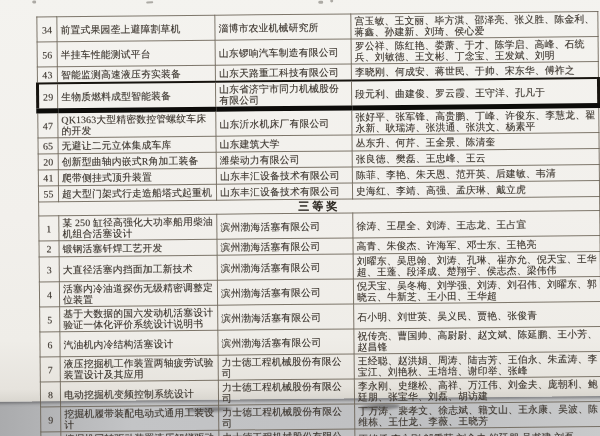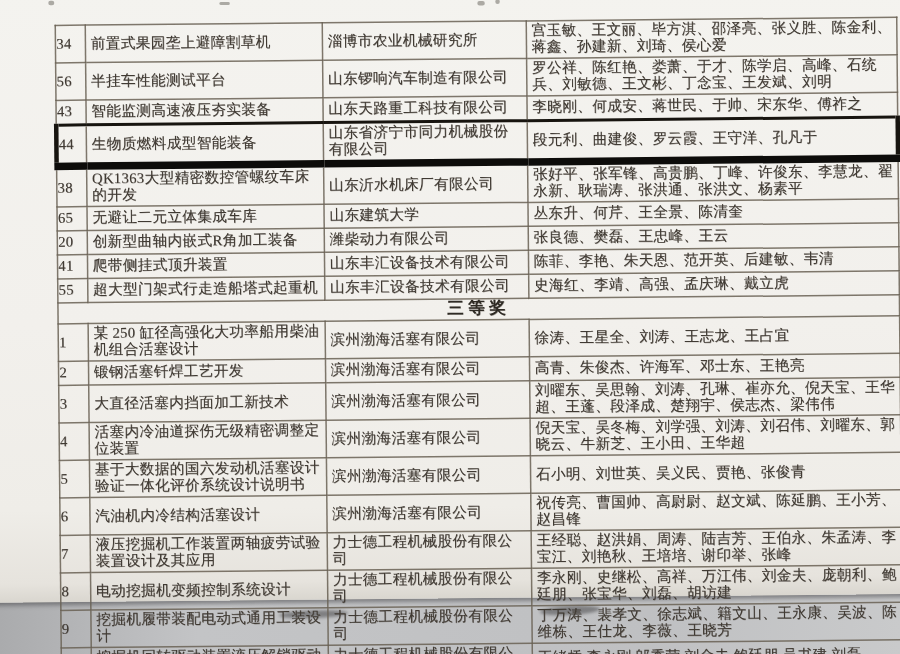--- a/index.html
+++ b/index.html
@@ -19,21 +19,21 @@
   .speck.p2{left:156px;top:11px;width:7px;height:2px;}
   .speck.p3{left:328px;top:12px;width:5px;height:3px;}
   .speck.p4{left:340px;top:11px;width:3px;height:3px;}
   
   .table-wrap{position:absolute;left:45px;top:25px;width:561px;}
   table{border-collapse:collapse;width:561px;table-layout:fixed;}
   col.w-num{width:20px;} col.w-project{width:158px;} col.w-org{width:136px;} col.w-people{width:247px;}
   td{border:1px solid rgba(104,96,84,0.85);vertical-align:middle;height:13px;
      padding:1px 3px;color:#403a33;font-size:9.8px;line-height:11px;letter-spacing:.2px;
      text-shadow:.3px .3px .3px rgba(64,58,51,.45);overflow:hidden;}
-  td.c-num{text-align:left;padding:1px 0;}
+  td.c-num{text-align:center;padding:1px 0;}
   tr.section-row td{height:12px;padding:0 0 1px 0;text-align:center;font-weight:bold;
      font-size:11px;letter-spacing:3px;color:#2e2a24;}
   
   tr.hl td{border-top:2px solid #17140f;border-bottom:5px solid #0d0c0a;}
   tr.hl td:first-child{border-left:3px solid #17140f;}
   tr.hl td:last-child{border-right:3px solid #17140f;}
   
   tr.clip td .cell{max-height:16px;overflow:hidden;}
   .cell{display:block;}
 </style>
@@ -96,35 +96,35 @@
               </td>
               <td class="c-org">
                 <span class="cell">山东天路重工科技有限公司</span>
               </td>
               <td class="c-people">
                 <span class="cell">李晓刚、何成安、蒋世民、于帅、宋东华、傅祚之</span>
               </td>
             </tr>
             <tr class="hl">
               <td class="c-num">
-                <span class="cell">44</span>
+                <span class="cell">29</span>
               </td>
               <td class="c-project">
                 <span class="cell">生物质燃料成型智能装备</span>
               </td>
               <td class="c-org">
                 <span class="cell">山东省济宁市同力机械股份有限公司</span>
               </td>
               <td class="c-people">
                 <span class="cell">段元利、曲建俊、罗云霞、王守洋、孔凡于</span>
               </td>
             </tr>
             <tr>
               <td class="c-num">
-                <span class="cell">38</span>
+                <span class="cell">47</span>
               </td>
               <td class="c-project">
                 <span class="cell">QK1363大型精密数控管螺纹车床的开发</span>
               </td>
               <td class="c-org">
                 <span class="cell">山东沂水机床厂有限公司</span>
               </td>
               <td class="c-people">
                 <span class="cell">张好平、张军锋、高贵鹏、丁峰、许俊东、李慧龙、翟永新、耿瑞涛、张洪通、张洪文、杨素平</span>
               </td>

